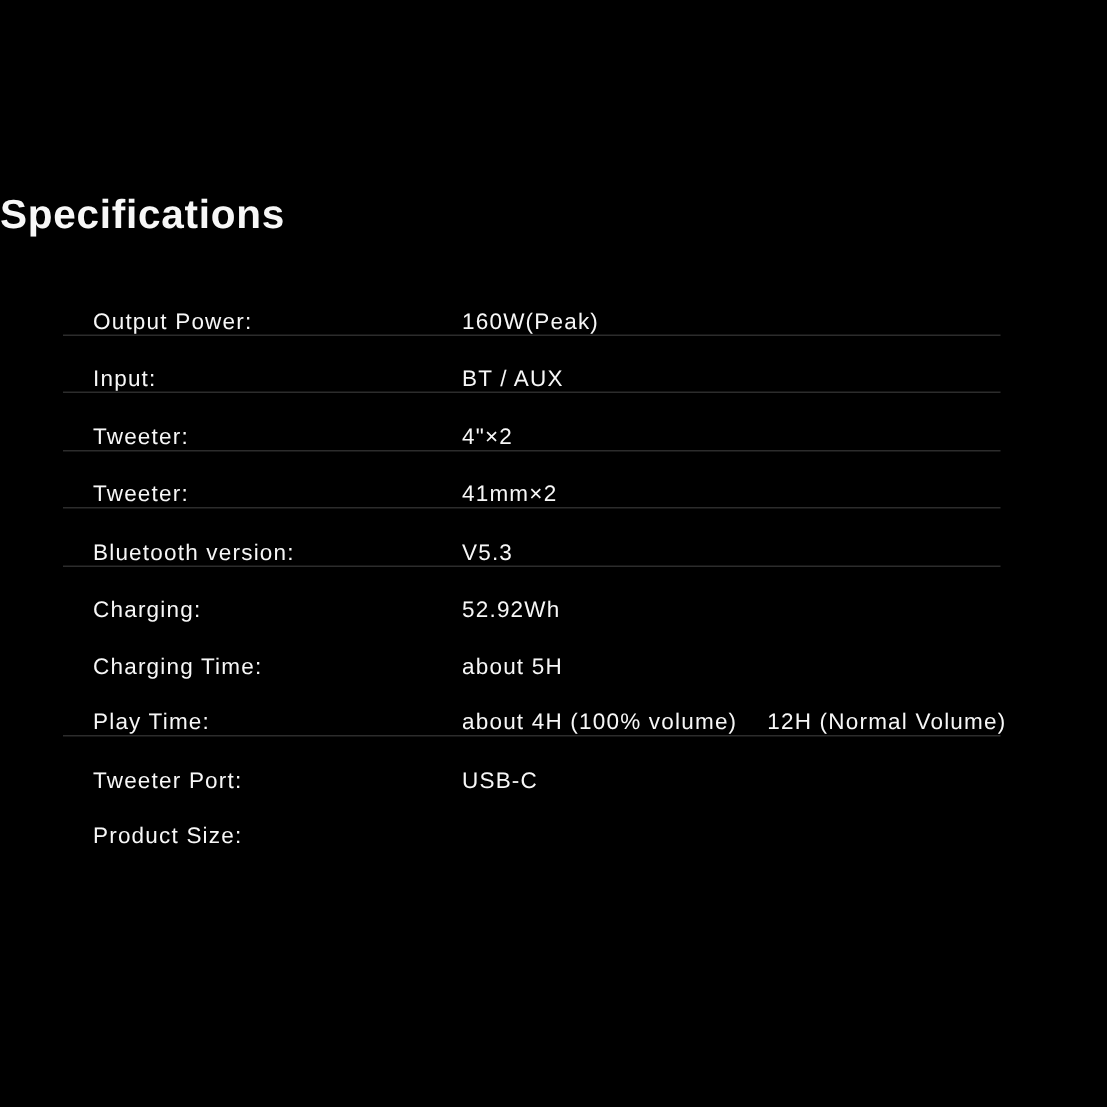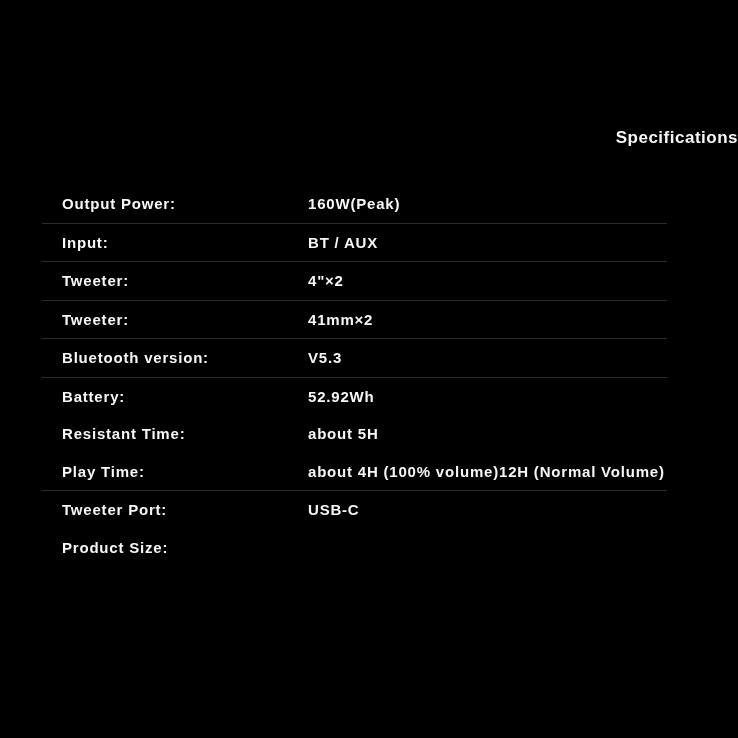--- a/index.html
+++ b/index.html
@@ -18,57 +18,58 @@
   }
   .screen{
     position:absolute;
     inset:0;
   }
   .title{
     position:absolute;
     top:128px;
     left:0;
     width:100%;
-    text-align:right;
-    font-size:17px;
+    text-align:left;
+    font-size:27px;
     font-weight:700;
     letter-spacing:0.5px;
     color:var(--text);
   }
   .spec-table{
     position:absolute;
     top:185px;
     left:42px;
     width:625px;
   }
   .spec-group{
     border-bottom:1px solid var(--divider);
   }
   .spec-group:last-child{
     border-bottom:none;
   }
   .spec-row{
     height:37.5px;
     display:flex;
-    align-items:center;
+    align-items:flex-end;
     padding-left:20px;
     font-size:15px;
     letter-spacing:0.8px;
-    font-weight:700;
+    font-weight:400;
     white-space:nowrap;
   }
   .spec-label{
     width:246px;
     flex:0 0 246px;
     color:var(--text);
   }
   .spec-value{
     color:var(--text);
   }
   .spec-value2{
+    margin-left:20px;
     color:var(--text);
   }
   .spec-value2:empty{
     display:none;
   }
 </style>
 </head>
 <body>
 
 <div class="screen">
@@ -104,26 +105,26 @@
       </div>
       <div class="spec-group">
         <div class="spec-row">
     <span class="spec-label">Bluetooth version:</span>
     <span class="spec-value">V5.3</span>
 
   </div>
       </div>
       <div class="spec-group">
         <div class="spec-row">
-    <span class="spec-label">Battery:</span>
+    <span class="spec-label">Charging:</span>
     <span class="spec-value">52.92Wh</span>
 
   </div>
         <div class="spec-row">
-    <span class="spec-label">Resistant Time:</span>
+    <span class="spec-label">Charging Time:</span>
     <span class="spec-value">about 5H</span>
 
   </div>
         <div class="spec-row">
     <span class="spec-label">Play Time:</span>
     <span class="spec-value">about 4H (100% volume)</span>
     <span class="spec-value2">12H (Normal Volume)</span>
   </div>
       </div>
       <div class="spec-group">

